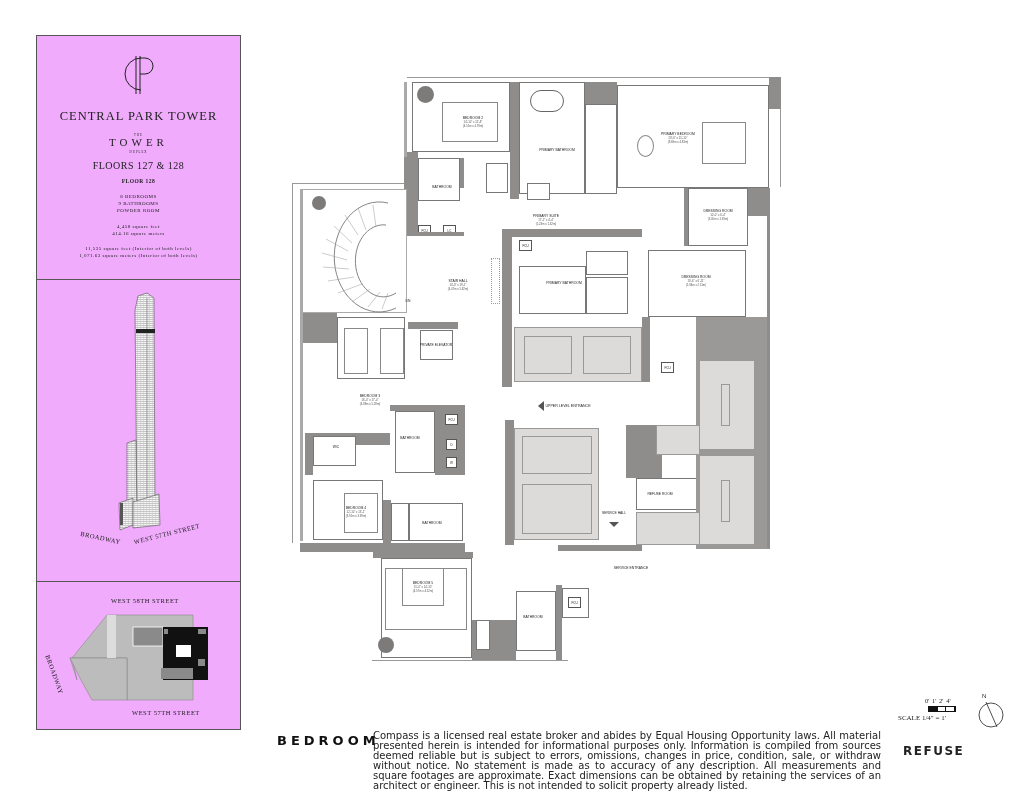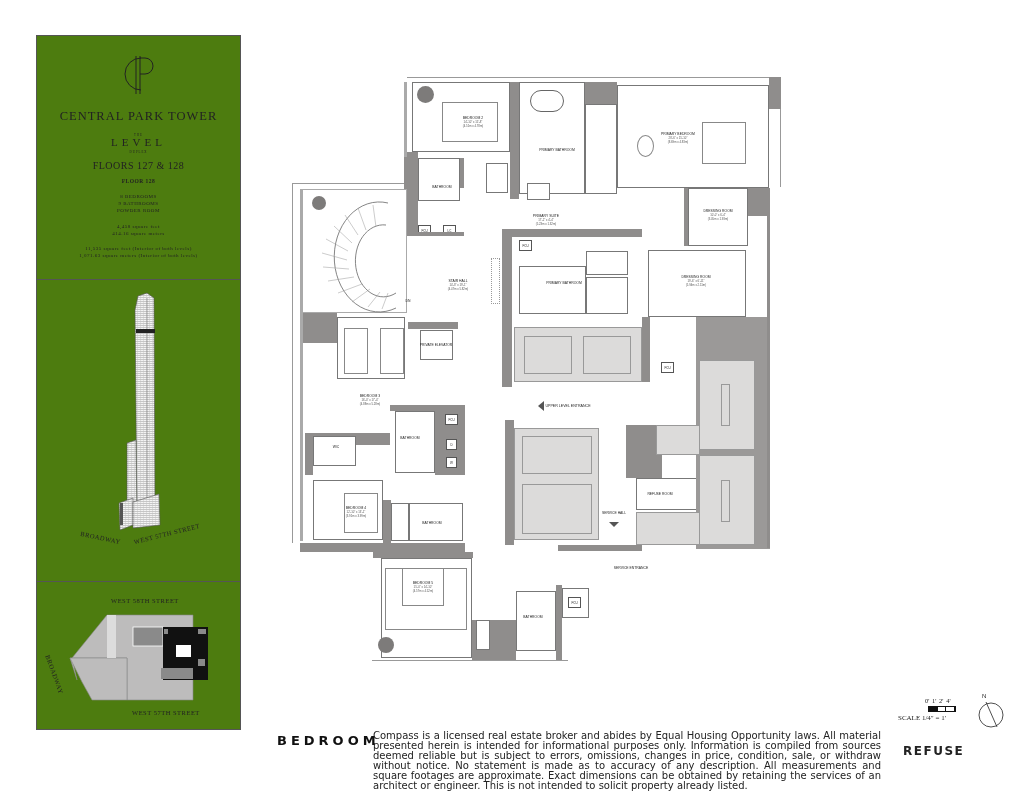--- a/index.html
+++ b/index.html
@@ -1,21 +1,21 @@
 <!DOCTYPE html>
 <html><head>
 <meta charset="utf-8">
 <style>
   * { box-sizing: border-box; margin: 0; padding: 0; }
   html, body { width: 1035px; height: 800px; background: #ffffff; overflow: hidden; }
   body { position: relative; font-family: "Liberation Serif", serif; color: #222; }
   .abs { position: absolute; }
 
   
-  .panel { position: absolute; left: 36px; width: 205px; border: 1px solid #555; background: #4d7c0f; }
+  .panel { position: absolute; left: 36px; width: 205px; border: 1px solid #555; background: #f0abfc; }
   .p1 { top: 35px; height: 245px; }
   .p2 { top: 280px; height: 302px; border-top: none; }
   .p3 { top: 582px; height: 148px; border-top: none; }
   .logo-wrap { position: absolute; left: 0; right: 0; top: 18px; text-align: center; }
   .title-line { position: absolute; left: 0; right: 0; text-align: center; letter-spacing: 0.5px; }
   .t-main { top: 73px; font-size: 12.5px; letter-spacing: 1px; }
   .t-the { top: 97px; font-size: 3px; letter-spacing: 1px; }
   .t-apex { top: 100px; font-size: 11px; letter-spacing: 4px; }
   .t-duplex { top: 114px; font-size: 3px; letter-spacing: 1px; }
   .t-floors { top: 124px; font-size: 10px; letter-spacing: 0.5px; }
@@ -50,21 +50,21 @@
   <div class="logo-wrap">
     <svg width="40" height="44" viewBox="0 0 40 44">
       <path d="M22 4 A14 14 0 1 0 22 36" fill="none" stroke="#222" stroke-width="1"></path>
       <line x1="17" y1="2" x2="17" y2="40" stroke="#222" stroke-width="1"></line>
       <line x1="21" y1="2" x2="21" y2="40" stroke="#222" stroke-width="1"></line>
       <path d="M21 4 H26 A8 8 0 0 1 26 20 H21" fill="none" stroke="#222" stroke-width="1"></path>
     </svg>
   </div>
   <div class="title-line t-main">CENTRAL PARK TOWER</div>
   <div class="title-line t-the">THE</div>
-  <div class="title-line t-apex">LEVEL</div>
+  <div class="title-line t-apex">TOWER</div>
   <div class="title-line t-duplex">DUPLEX</div>
   <div class="title-line t-floors">FLOORS 127 &amp; 128</div>
   <div class="title-line t-floor">FLOOR 128</div>
   <div class="title-line t-small" style="top:157px;">8 BEDROOMS</div>
   <div class="title-line t-small" style="top:164px;">9 BATHROOMS</div>
   <div class="title-line t-small" style="top:171px;">POWDER ROOM</div>
   <div class="title-line t-small" style="top:187px;">4,458 square feet</div>
   <div class="title-line t-small" style="top:194px;">414.16 square meters</div>
   <div class="title-line t-small" style="top:209px;">11,535 square feet (Interior of both levels)</div>
   <div class="title-line t-small" style="top:216px;">1,071.63 square meters (Interior of both levels)</div>

